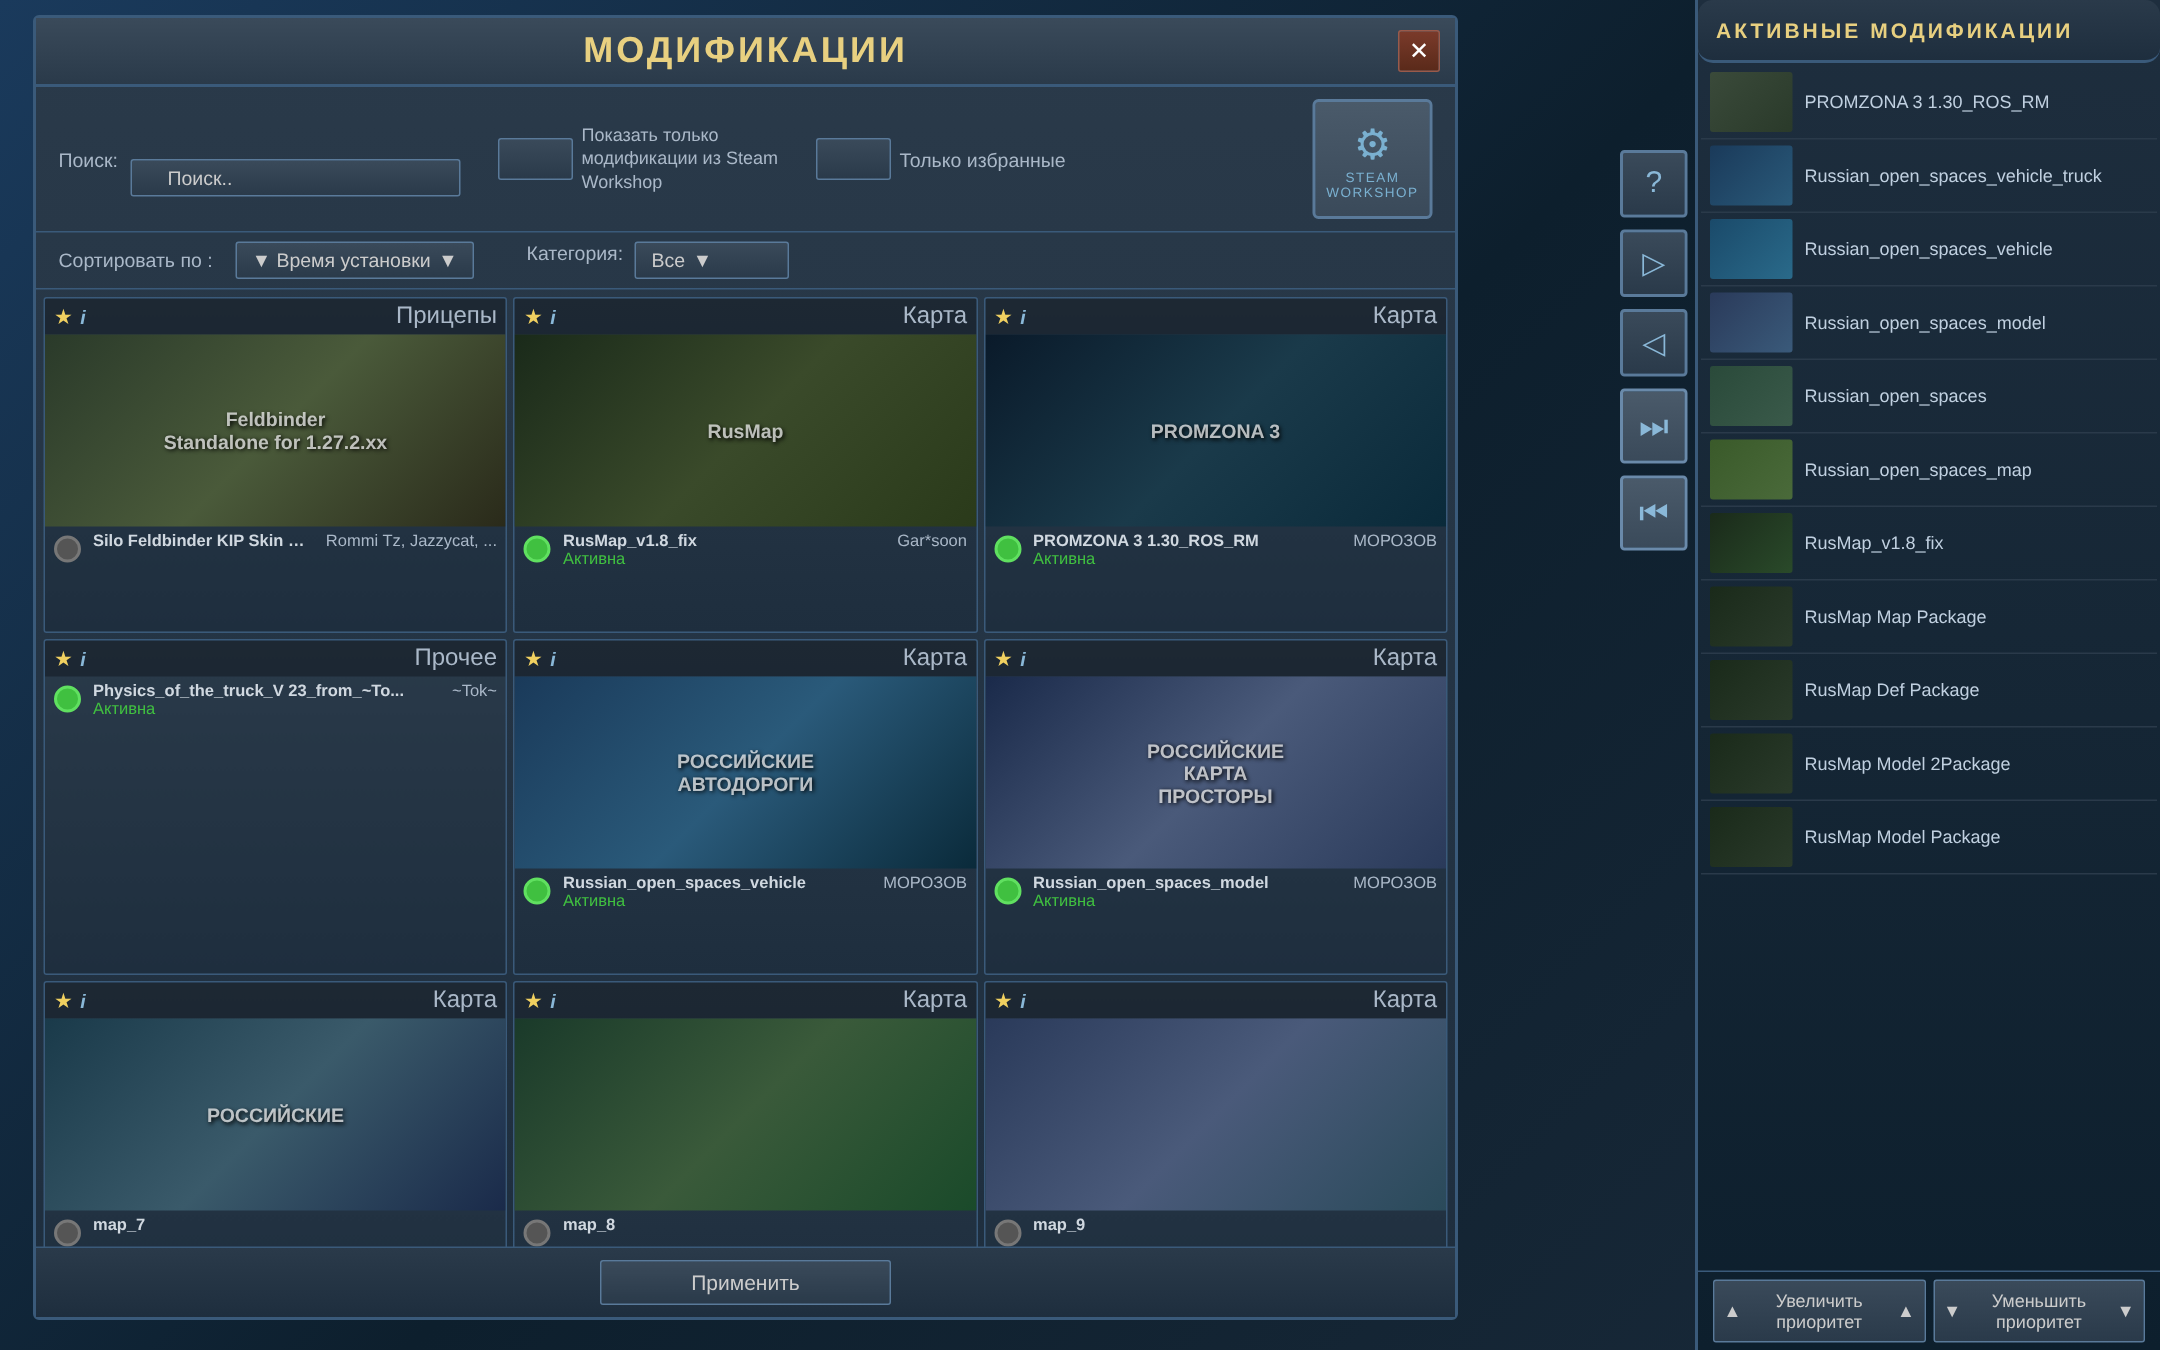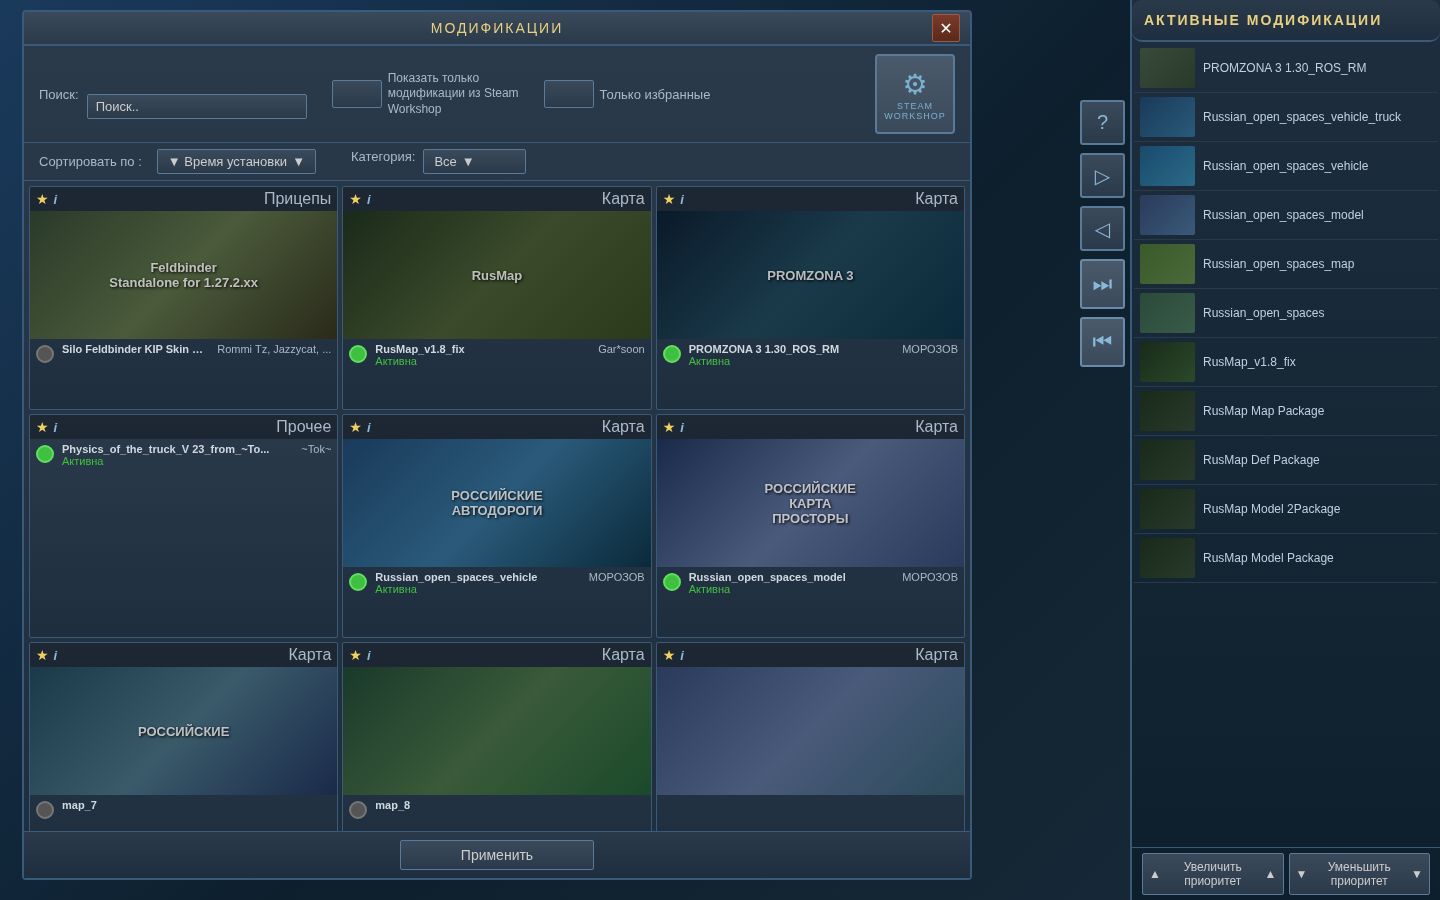--- a/index.html
+++ b/index.html
@@ -37,22 +37,22 @@
       padding: 8px 15px;
       display: flex;
       align-items: center;
       justify-content: center;
       border-bottom: 2px solid #3a5a7a;
       position: relative;
     }
 
     .modal-title {
       color: #e8d080;
-      font-size: 14px;
-      font-weight: normal;
+      font-size: 24px;
+      font-weight: bold;
       letter-spacing: 2px;
       text-align: center;
     }
 
     .close-btn {
       position: absolute;
       right: 10px;
       top: 50%;
       transform: translateY(-50%);
       width: 28px;
@@ -87,21 +87,21 @@
     .filter-label {
       color: #aab8c8;
       font-size: 13px;
       white-space: nowrap;
     }
 
     .search-input {
       background: linear-gradient(180deg, #3a4a5a, #2a3a4a);
       border: 1px solid #5a7a9a;
       color: #ccc;
-      padding: 4px 8px;
+      padding: 4px 24px;
       width: 220px;
       font-size: 13px;
       border-radius: 2px;
       margin-top: 24px;
     }
 
     .steam-workshop-group {
       display: flex;
       align-items: center;
       gap: 6px;
@@ -714,20 +714,28 @@
       <div class="mod-card-header">
         <span class="star-icon">★</span>
         <span class="info-icon">i</span>
         <span class="mod-category-label">Карта</span>
       </div>
       <div class="mod-image img-map5">
         <div class="mod-img-content">
           <span class="mod-img-text" style="white-space:pre-line;"></span>
         </div>
       </div>
+      <div class="mod-footer">
+        <div class="mod-status-dot dot-gray"></div>
+        <div class="mod-info">
+          <div class="mod-name">map_9</div>
+          <div class="mod-status-text" style="color:#888;"></div>
+        </div>
+        <div class="mod-author"></div>
+      </div>
     </div>
       </div>
   </div>
 
   <div class="apply-bar">
     <button class="apply-btn">Применить</button>
   </div>
 </div>
 
 <div class="scrollbar-right">
@@ -767,26 +775,26 @@
     </div>
       <div class="active-mod-item">
       <div class="active-mod-thumb" style="background:linear-gradient(135deg, #1a4a6a, #2a6a8a);"></div>
       <span class="active-mod-name">Russian_open_spaces_vehicle</span>
     </div>
       <div class="active-mod-item">
       <div class="active-mod-thumb" style="background:linear-gradient(135deg, #2a3a5a, #3a5a7a);"></div>
       <span class="active-mod-name">Russian_open_spaces_model</span>
     </div>
       <div class="active-mod-item">
+      <div class="active-mod-thumb" style="background:linear-gradient(135deg, #2a4a3a, #3a5a4a);"></div>
+      <span class="active-mod-name">Russian_open_spaces</span>
+    </div>
+      <div class="active-mod-item">
       <div class="active-mod-thumb" style="background:linear-gradient(135deg, #3a5a2a, #4a6a3a);"></div>
       <span class="active-mod-name">Russian_open_spaces_map</span>
-    </div>
-      <div class="active-mod-item">
-      <div class="active-mod-thumb" style="background:linear-gradient(135deg, #2a4a3a, #3a5a4a);"></div>
-      <span class="active-mod-name">Russian_open_spaces</span>
     </div>
       <div class="active-mod-item">
       <div class="active-mod-thumb" style="background:linear-gradient(135deg, #1a2a1a, #2a4a2a);"></div>
       <span class="active-mod-name">RusMap_v1.8_fix</span>
     </div>
       <div class="active-mod-item">
       <div class="active-mod-thumb" style="background:linear-gradient(135deg, #1a2a1a, #2a3a2a);"></div>
       <span class="active-mod-name">RusMap Map Package</span>
     </div>
       <div class="active-mod-item">

